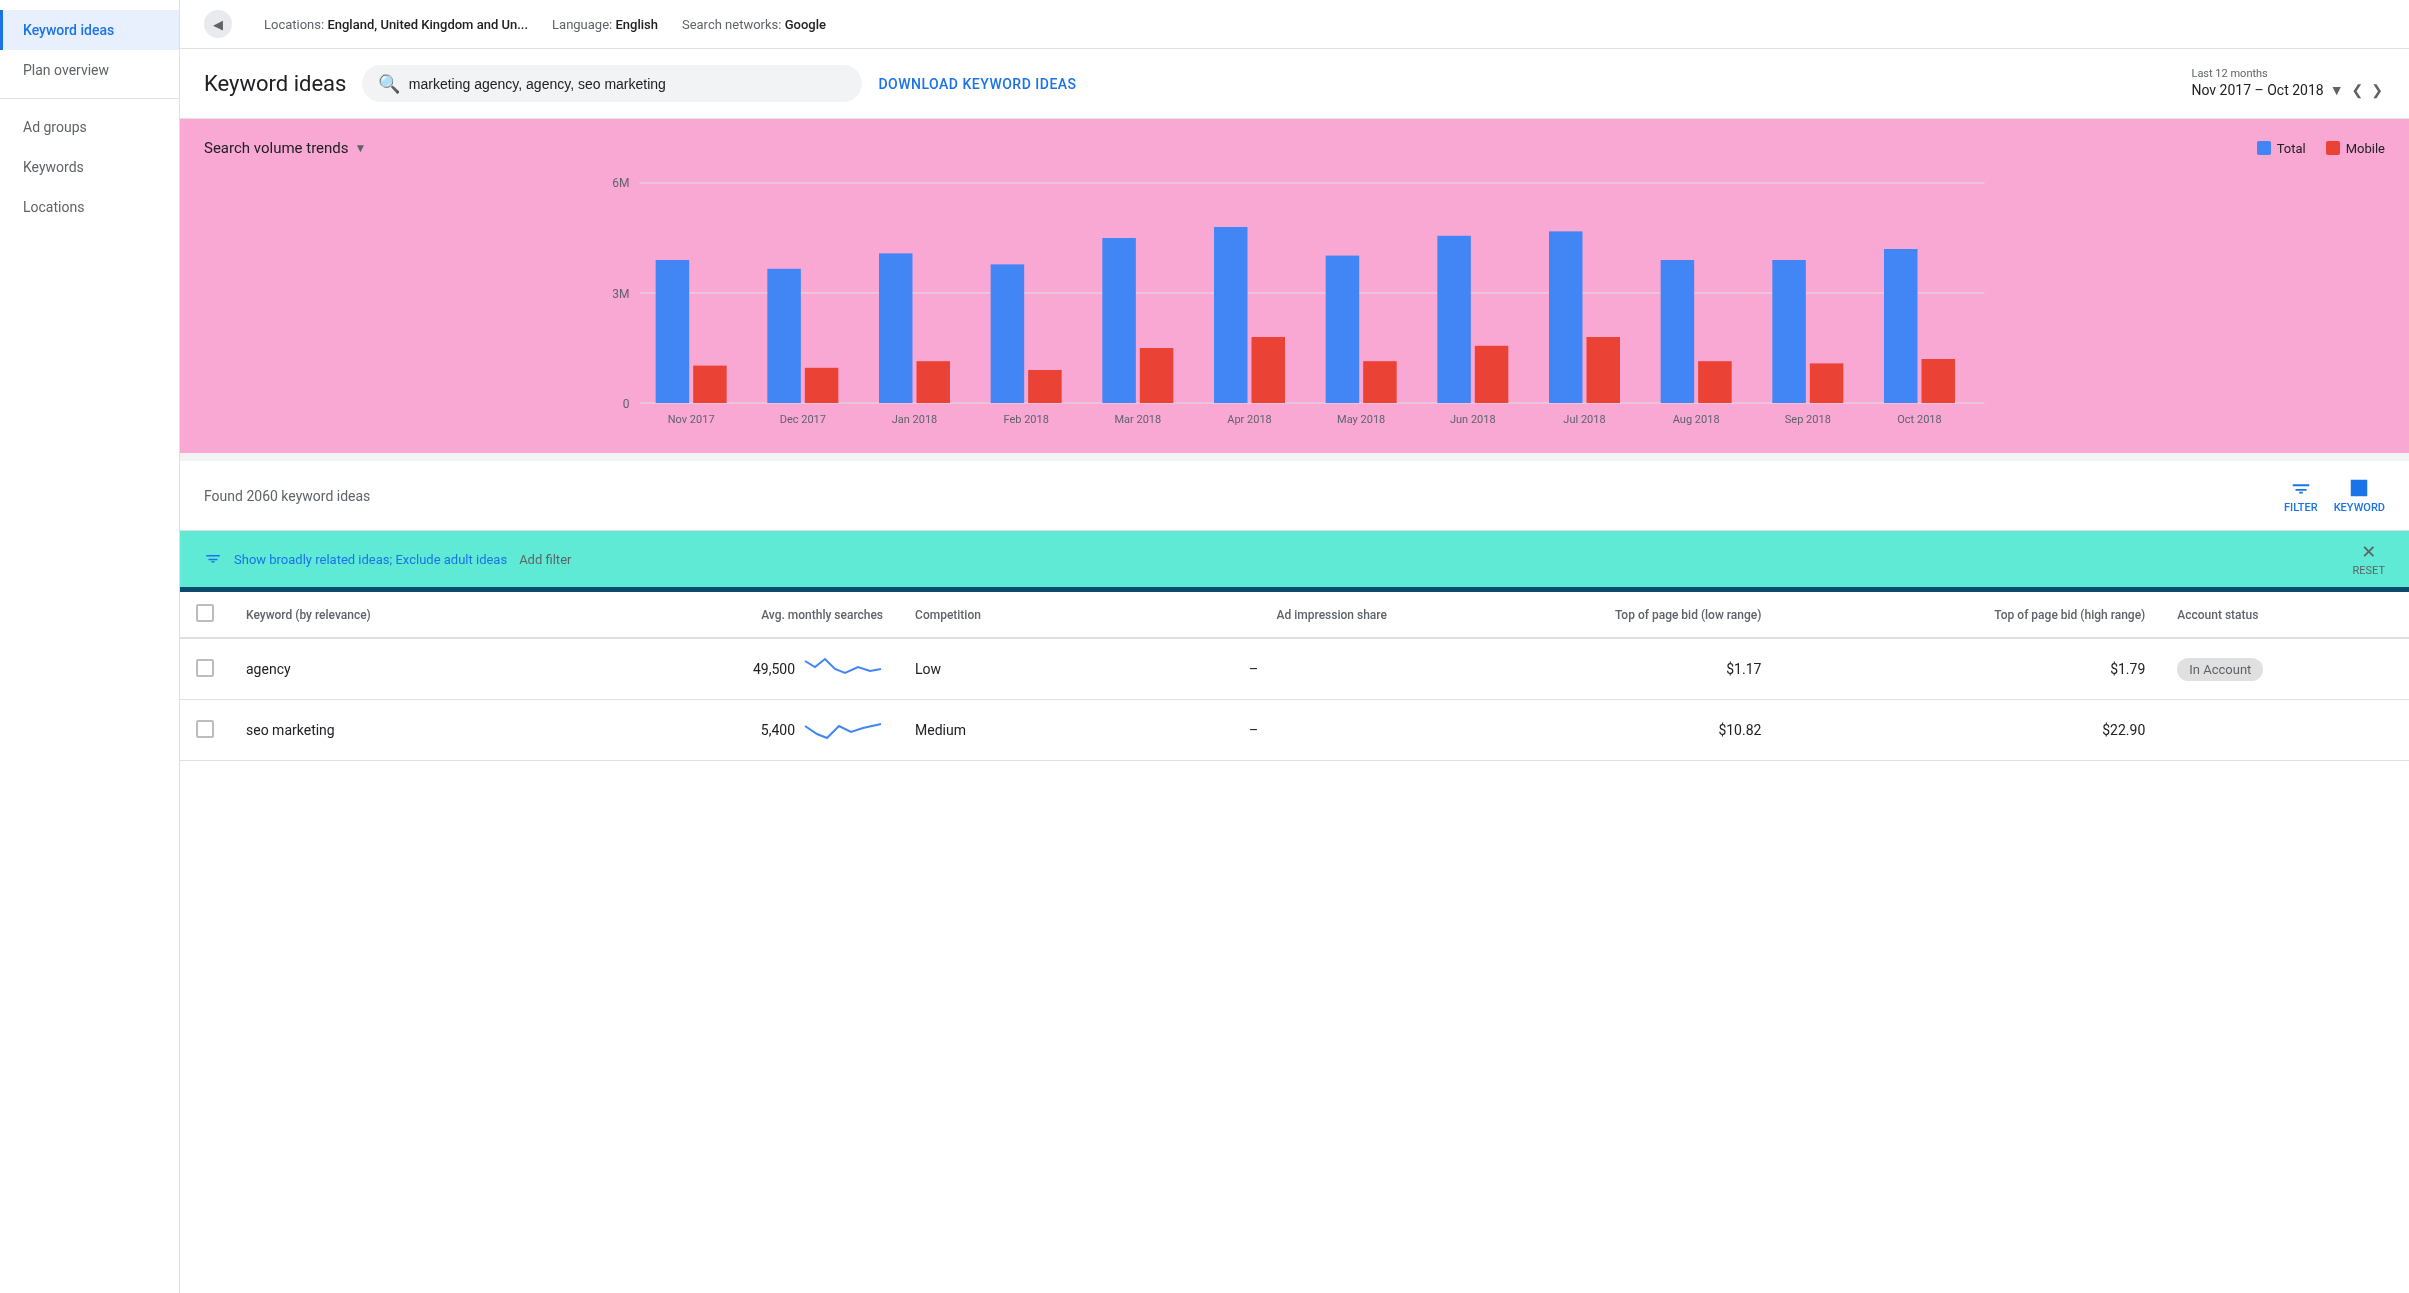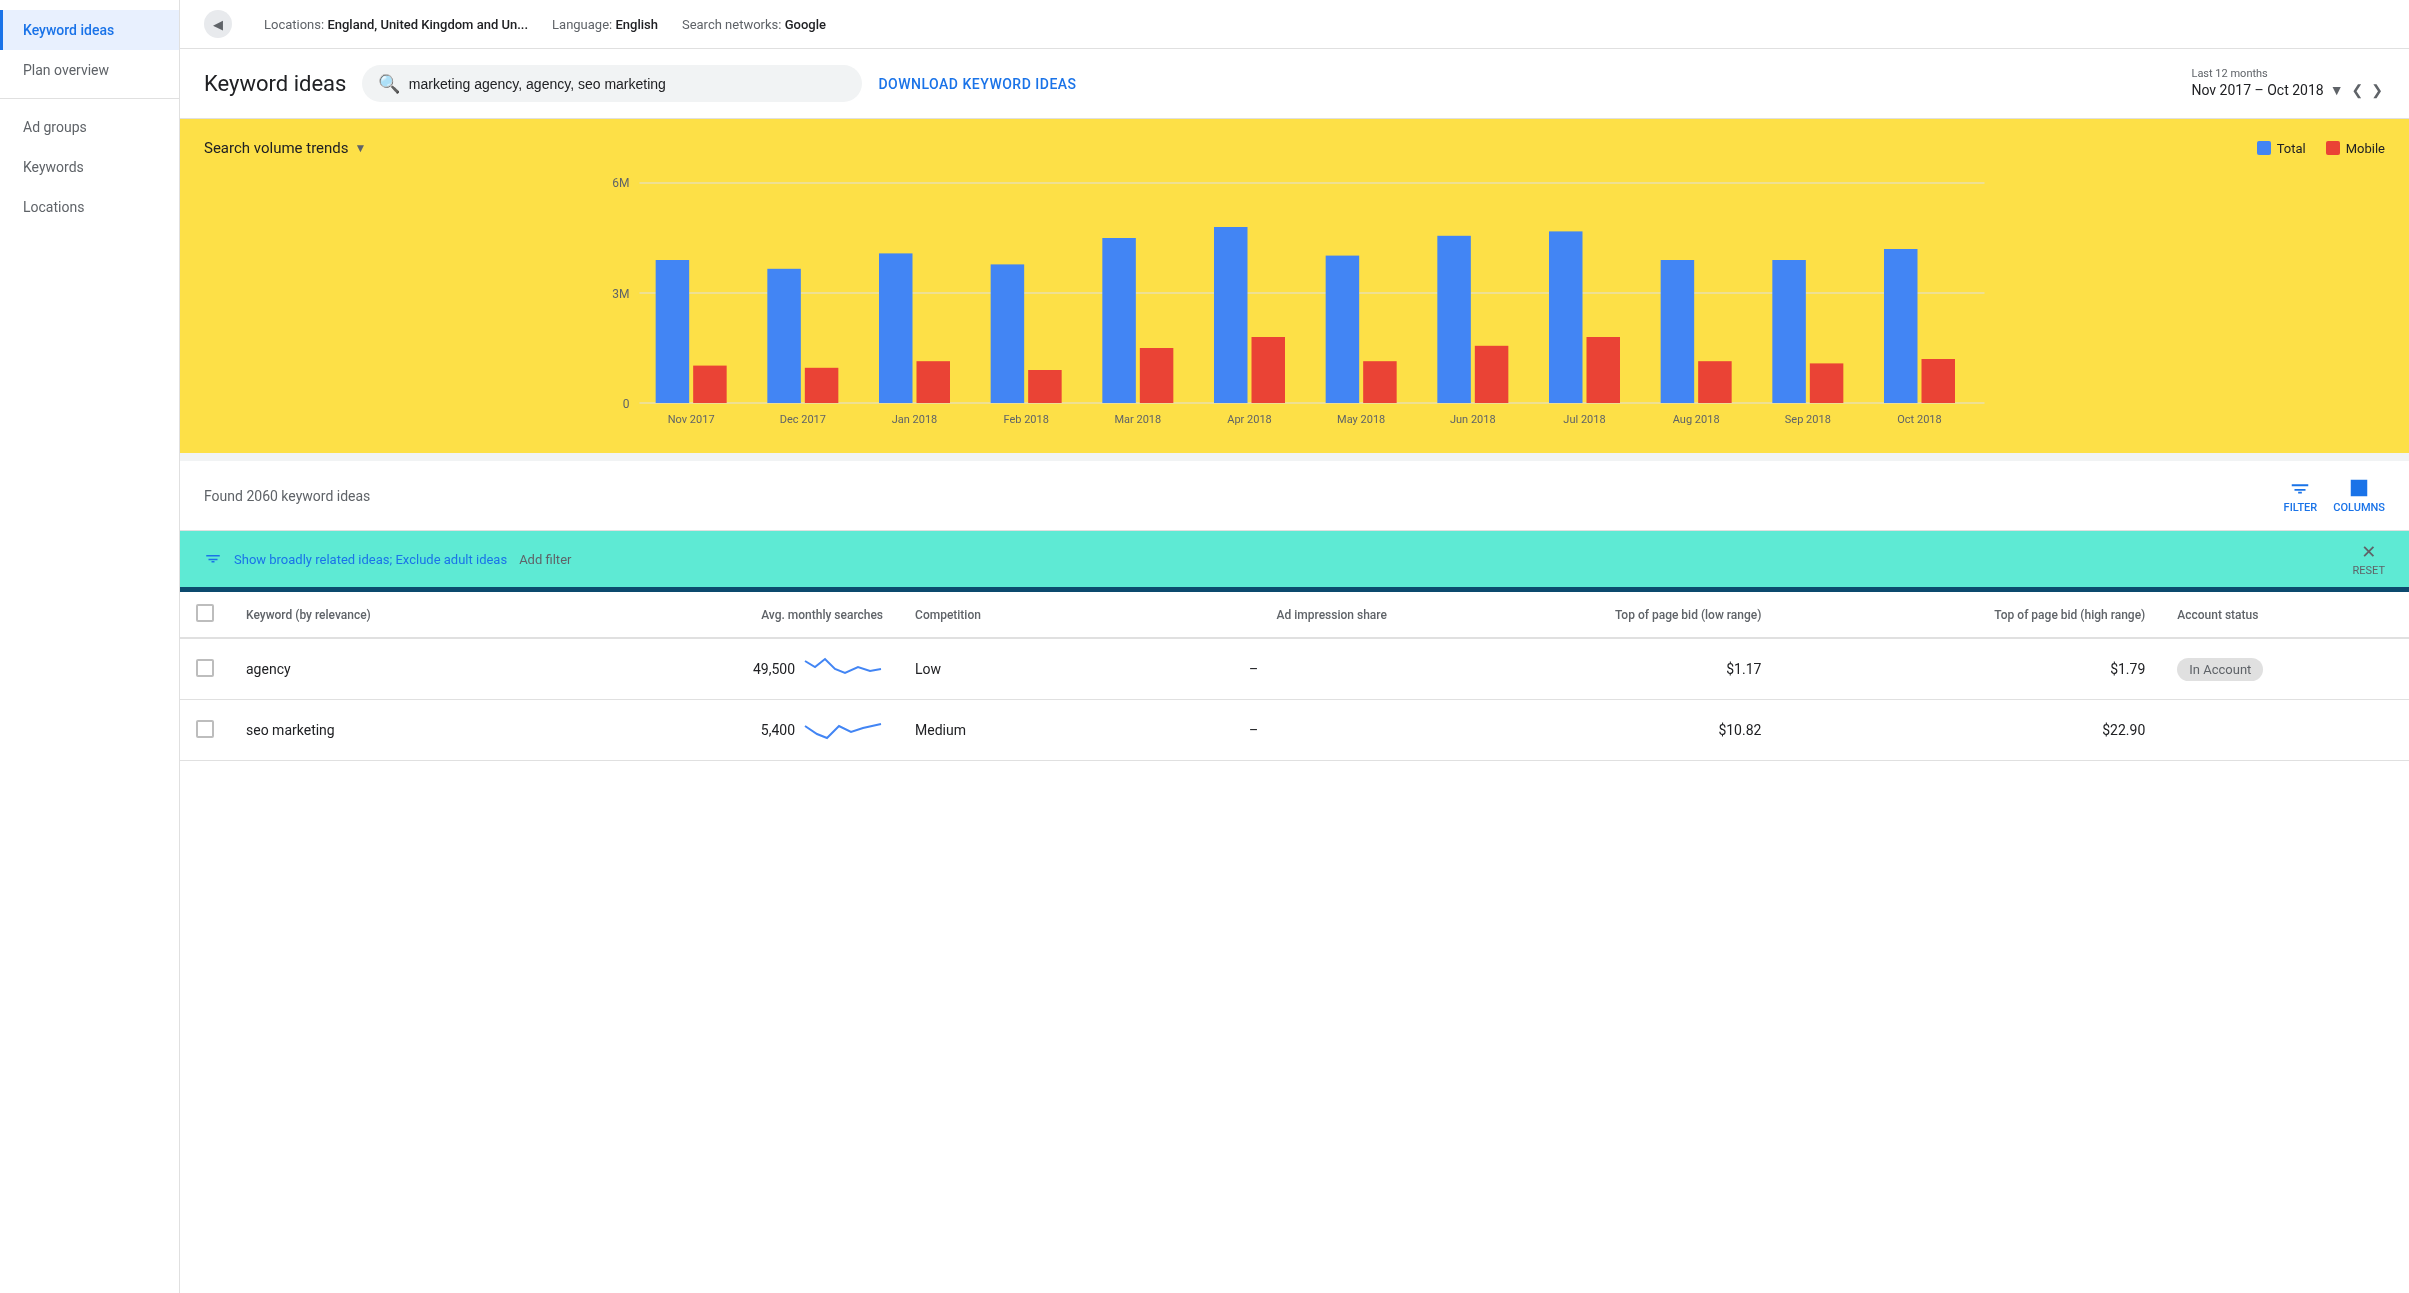--- a/index.html
+++ b/index.html
@@ -99,21 +99,21 @@
       align-items: flex-start;
       margin-left: auto;
     }
     .date-label { font-size: 11px; color: #5f6368; }
     .date-value-row { display: flex; align-items: center; gap: 4px; }
     .date-value { font-size: 14px; color: #202124; }
     .date-nav { color: #5f6368; cursor: pointer; padding: 2px; }
 
     
     .chart-section {
-      background: #fde047;
+      background: #f9a8d4;
       padding: 20px 24px;
       border-bottom: 8px solid #f1f3f4;
     }
     .chart-header {
       display: flex;
       align-items: center;
       gap: 6px;
       margin-bottom: 16px;
     }
     .chart-title { font-size: 15px; color: #202124; }
@@ -329,21 +329,21 @@
           <div class="toolbar-btn">
             <svg width="22" height="22" viewBox="0 0 24 24" fill="#1a73e8">
                 <path d="M10 18h4v-2h-4v2zm-7-10v2h18V8H3zm3 7h12v-2H6v2z"></path>
               </svg>
             <span>FILTER</span>
           </div>
           <div class="toolbar-btn">
             <svg width="22" height="22" viewBox="0 0 24 24" fill="#1a73e8">
                 <path d="M3 3h6v18H3zm6 0h6v18H9zm6 0h6v18h-6z"></path>
               </svg>
-            <span>COLUMNS</span>
+            <span>KEYWORD</span>
           </div>
         </div>
       </div>
 
       <div class="filter-bar">
         <span class="filter-icon">
           <svg width="18" height="18" viewBox="0 0 24 24" fill="#1a73e8">
               <path d="M10 18h4v-2h-4v2zm-7-10v2h18V8H3zm3 7h12v-2H6v2z"></path>
             </svg>
         </span>

